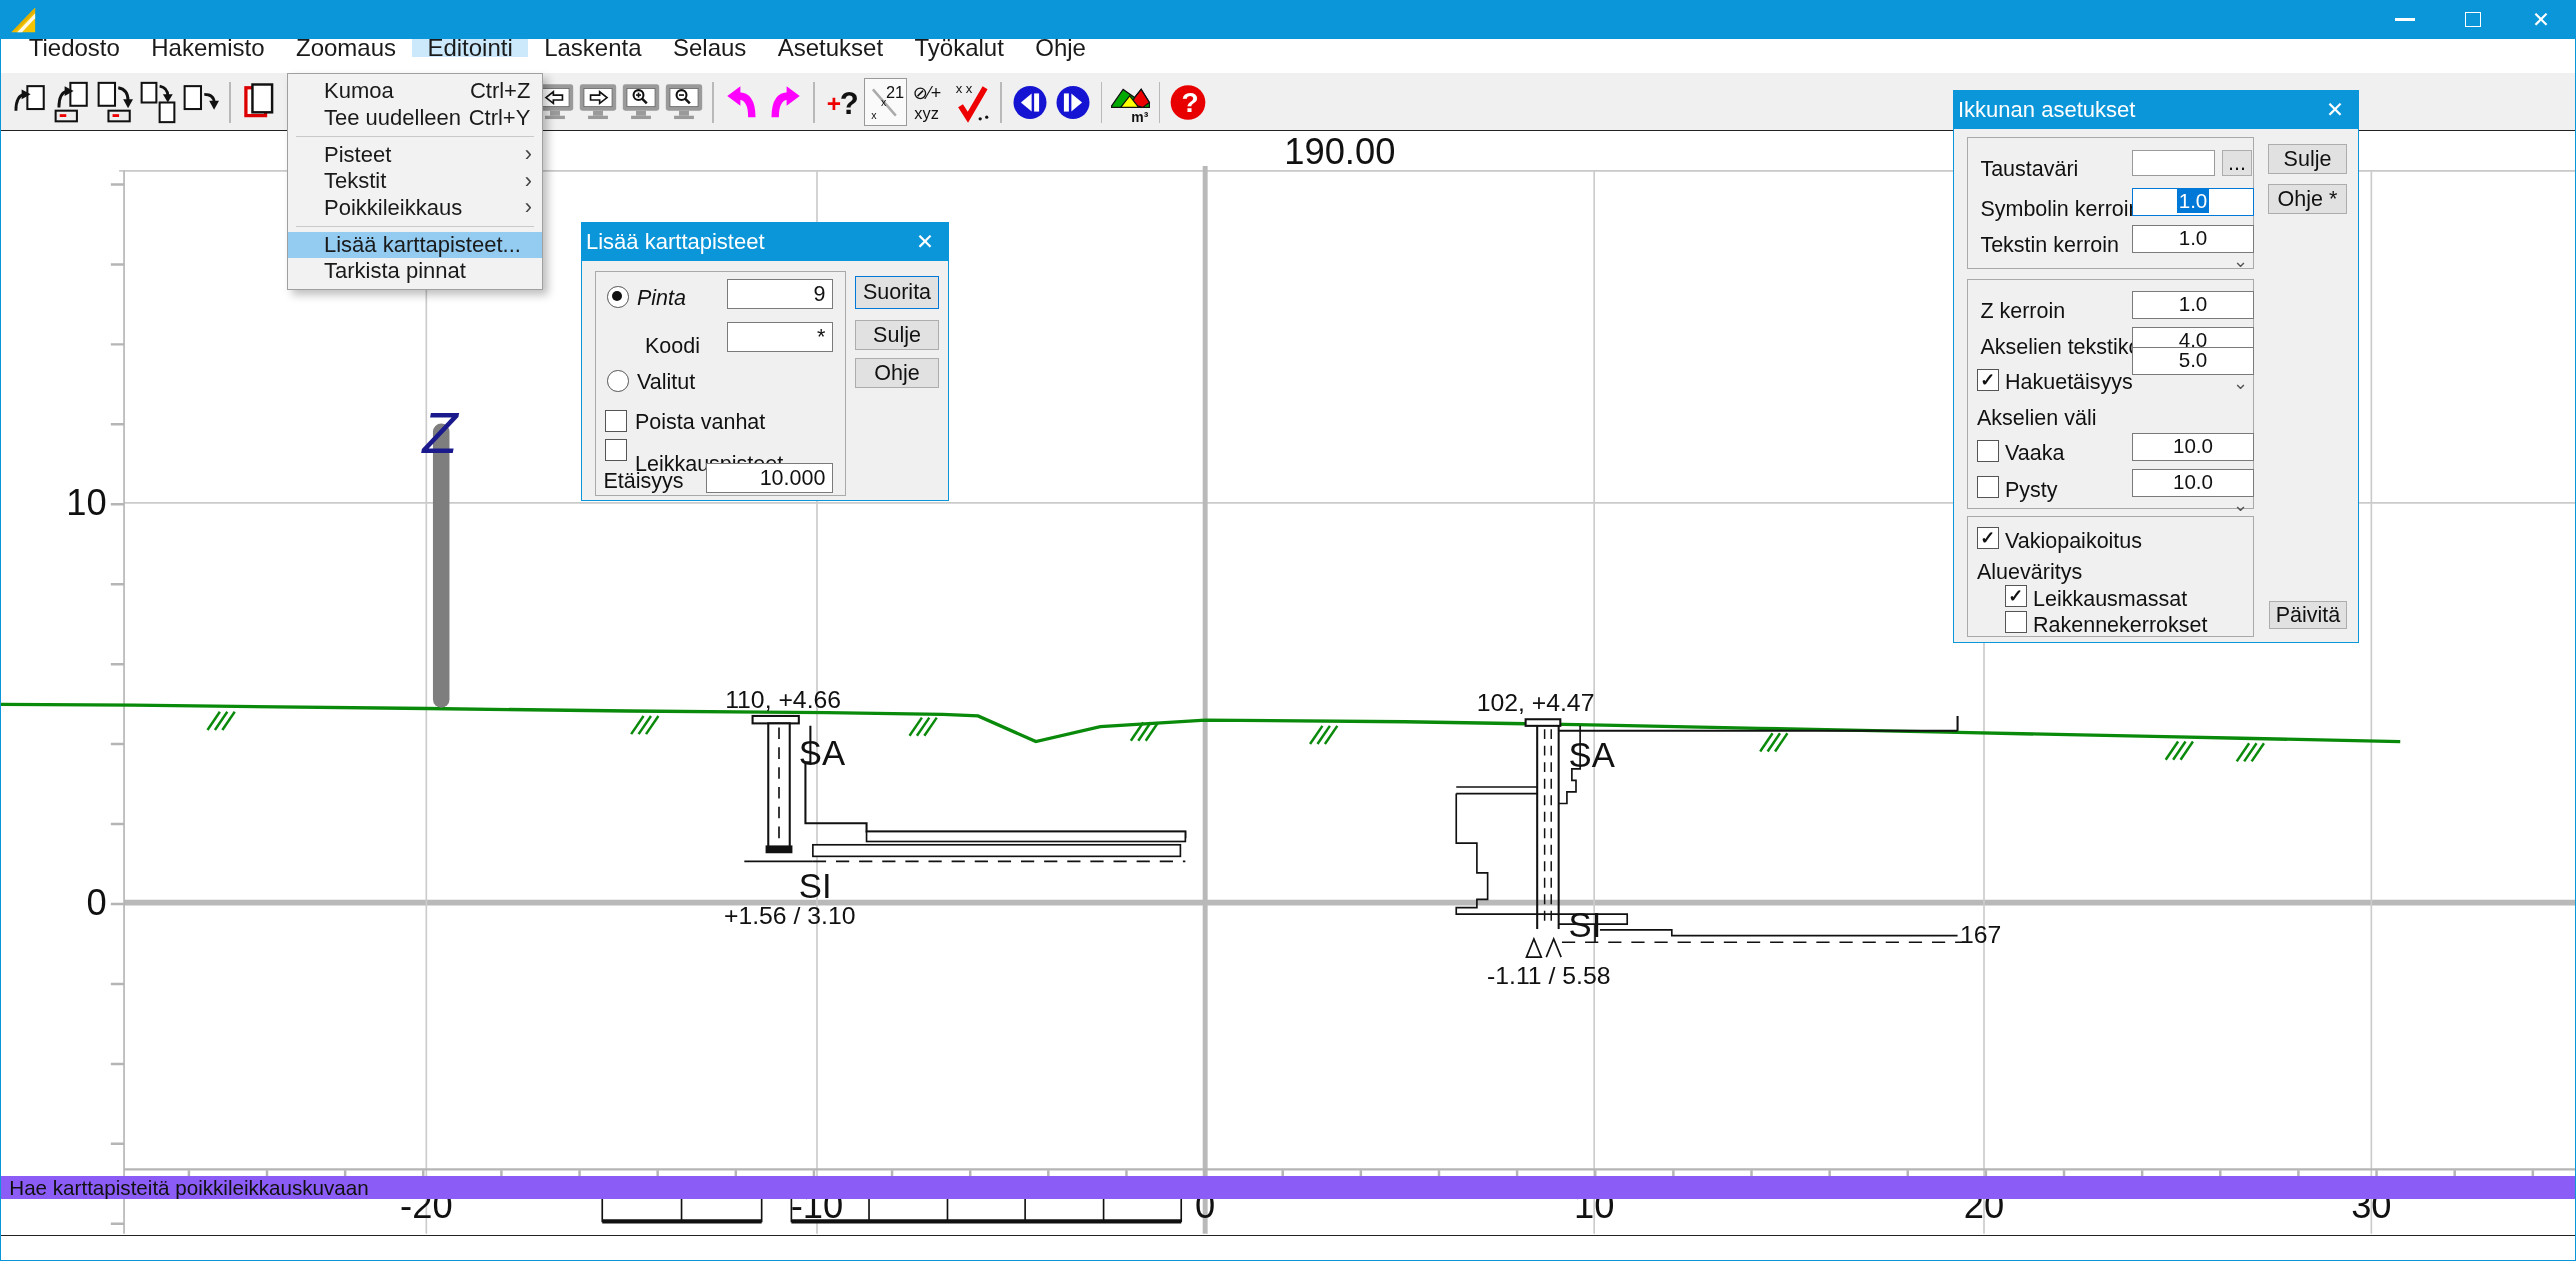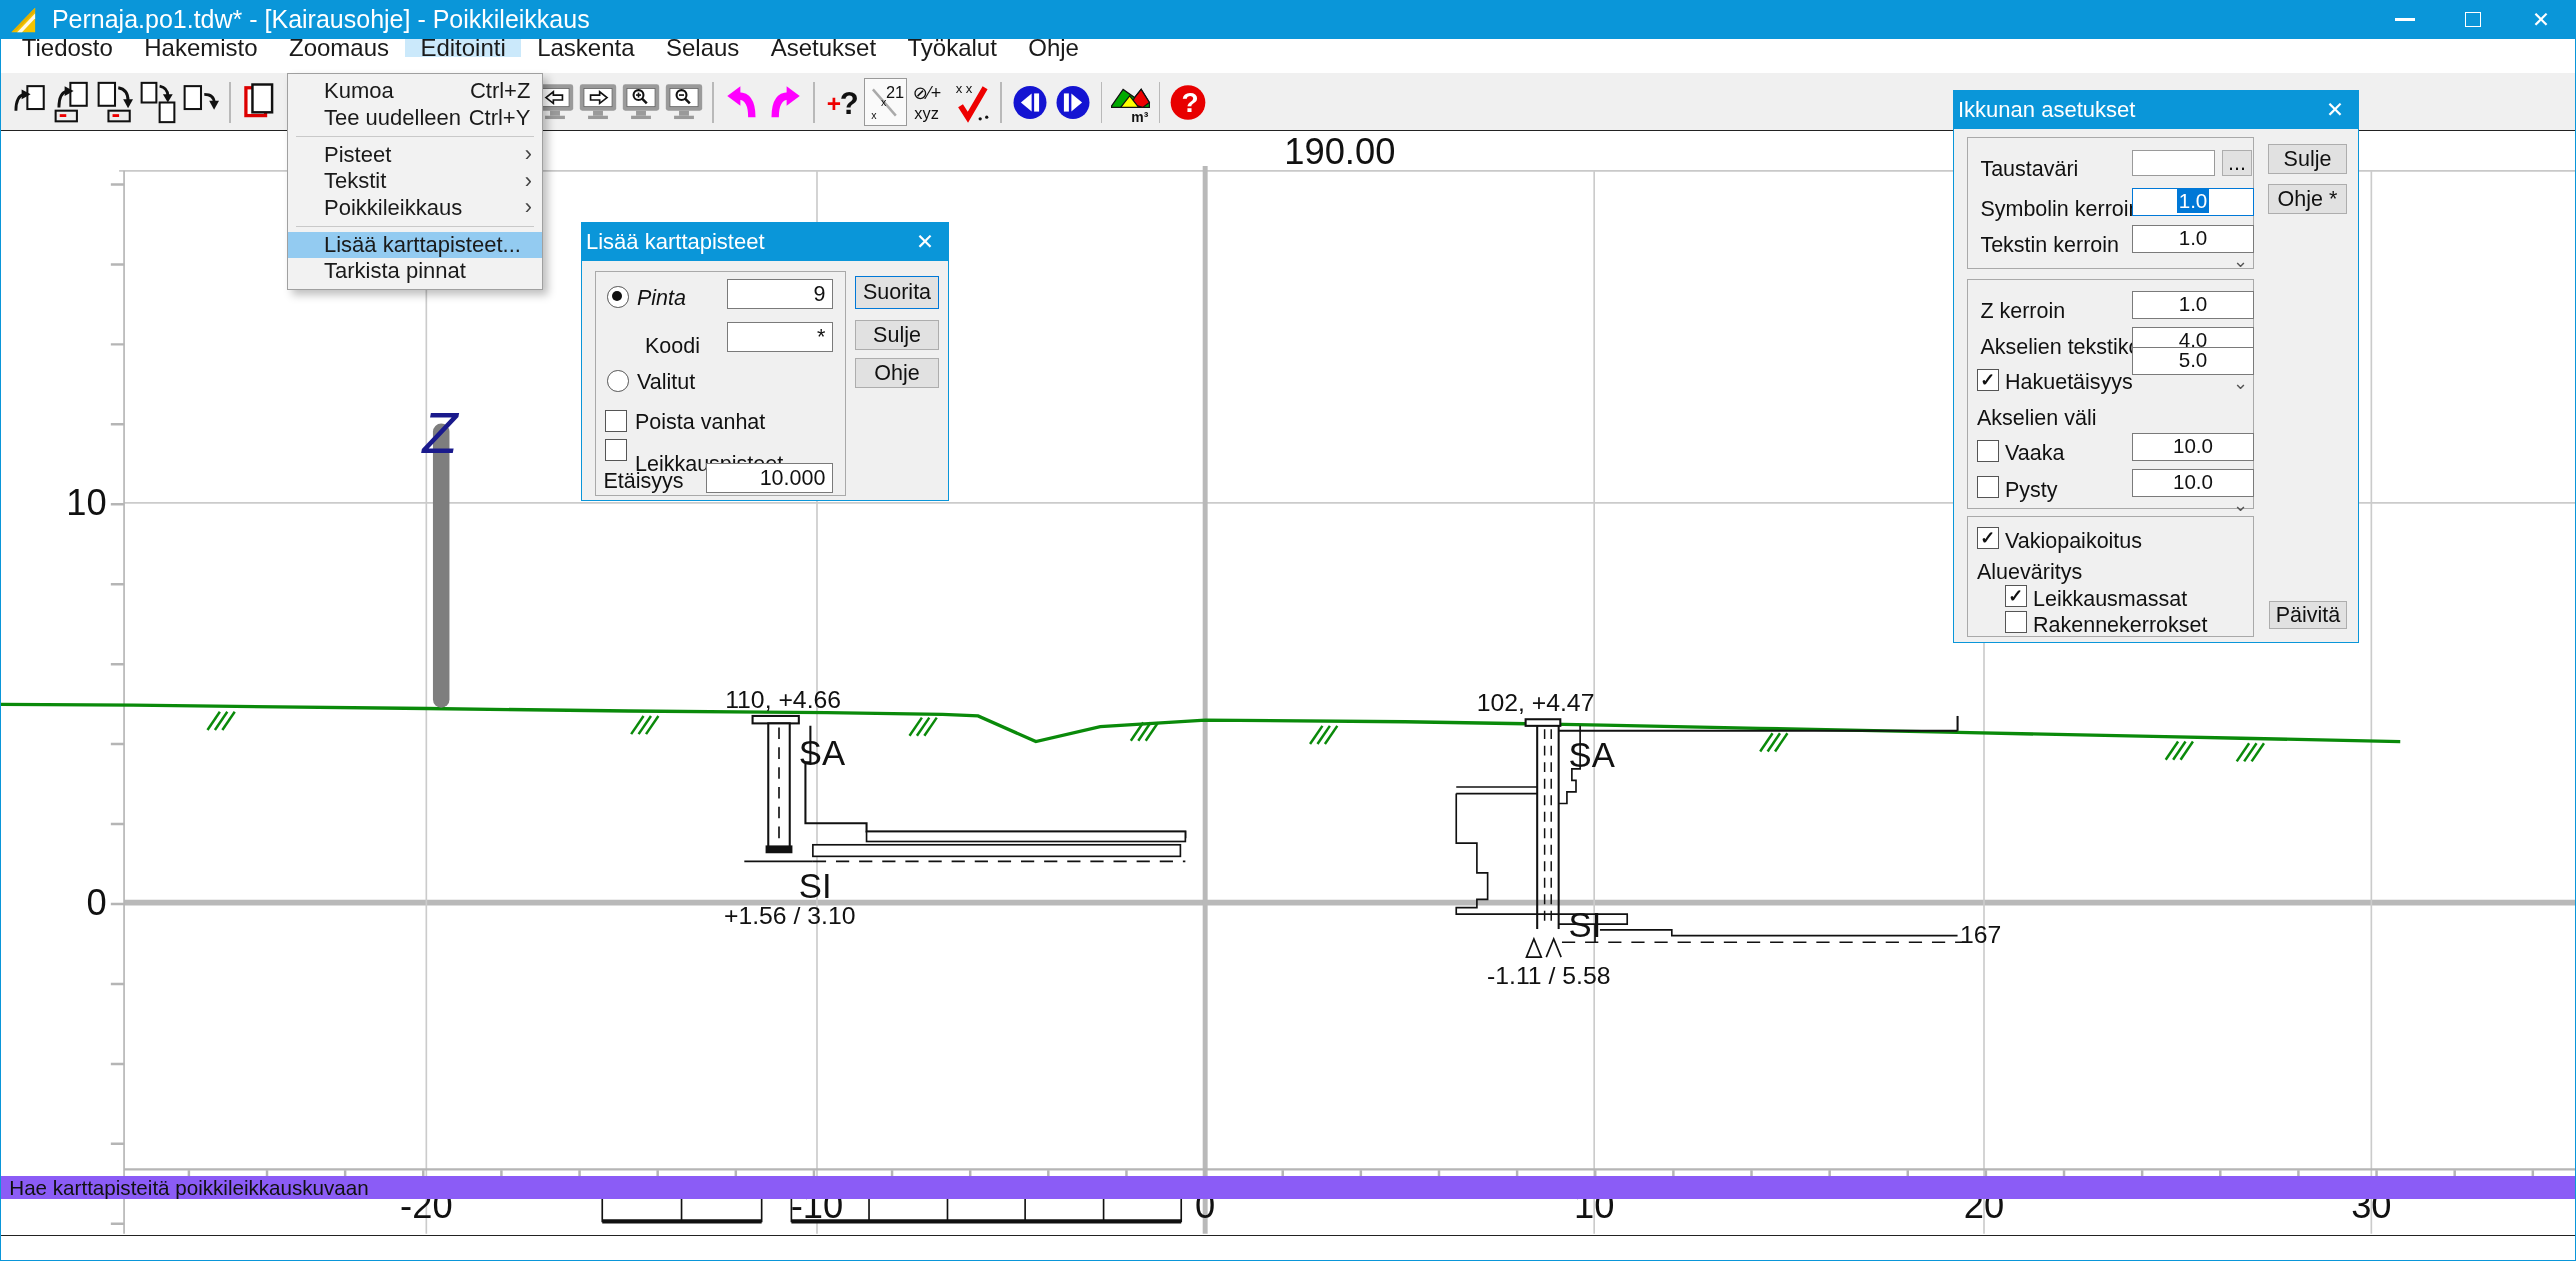--- a/index.html
+++ b/index.html
@@ -13,21 +13,21 @@
               display:flex; align-items:center; color:#fff; }
   .titlebar .logo { margin-left:8.3px; width:31px; height:30px; flex:0 0 auto; }
   .titlebar .title { margin-left:11.6px; font-size:25px; white-space:nowrap; }
   .win-controls { margin-left:auto; display:flex; height:100%; }
   .win-btn { width:68px; height:100%; display:flex; align-items:center; justify-content:center; color:#fff; font-size:21.5px; }
   .glyph-min { width:20px; height:2.5px; background:#fff; display:block; }
   .glyph-max { width:16.5px; height:15px; border:1.7px solid #fff; display:block; }
 
   
   .menubar { position:absolute; left:0; top:39px; width:100%; height:18px; background:#fff;
-             display:flex; align-items:stretch; padding-left:5px; }
+             display:flex; align-items:stretch; padding-left:12px; }
   .menubar .mitem { display:flex; align-items:center; padding:0 15.7px; font-size:24px; color:#1a1a1a; }
   .menubar .mitem.active { background:#cbe9fb; }
 
   
   .toolbar { position:absolute; left:0; top:73px; width:100%; height:58px; background:#f0f0f0;
              display:flex; align-items:center; padding-left:6.6px; }
   .tbtn { width:43px; height:48px; display:flex; align-items:center; justify-content:center; flex:0 0 auto; }
   .tbtn.pressed { border:0.8px solid #9a9a9a; background:#fafafa; }
   .tsep { width:1.7px; height:41px; background:#b9b9b9; margin:0 6.6px; flex:0 0 auto; }
   .tspacer { width:253px; flex:0 0 auto; }
@@ -79,21 +79,20 @@
 <body>
 
 <div id="app">
 
   <div class="titlebar">
     <svg class="logo" viewBox="0 0 38 36">
       <polygon points="3,33 32,3 32,33" fill="#f5c400"></polygon>
       <polygon points="10,33 32,10 32,16 16,33" fill="#ffffff" opacity="0.9"></polygon>
       <polygon points="3,33 32,3 32,8 9,31" fill="#e0b000"></polygon>
     </svg>
-    <span class="title">Pernaja.po1.tdw* - [Kairausohje] - Poikkileikkaus</span>
     <div class="win-controls">
       <div class="win-btn">
           <span class="glyph-min"></span>
         </div>
       <div class="win-btn">
           <span class="glyph-max"></span>
         </div>
       <div class="win-btn">
           <span>✕</span>
         </div>

